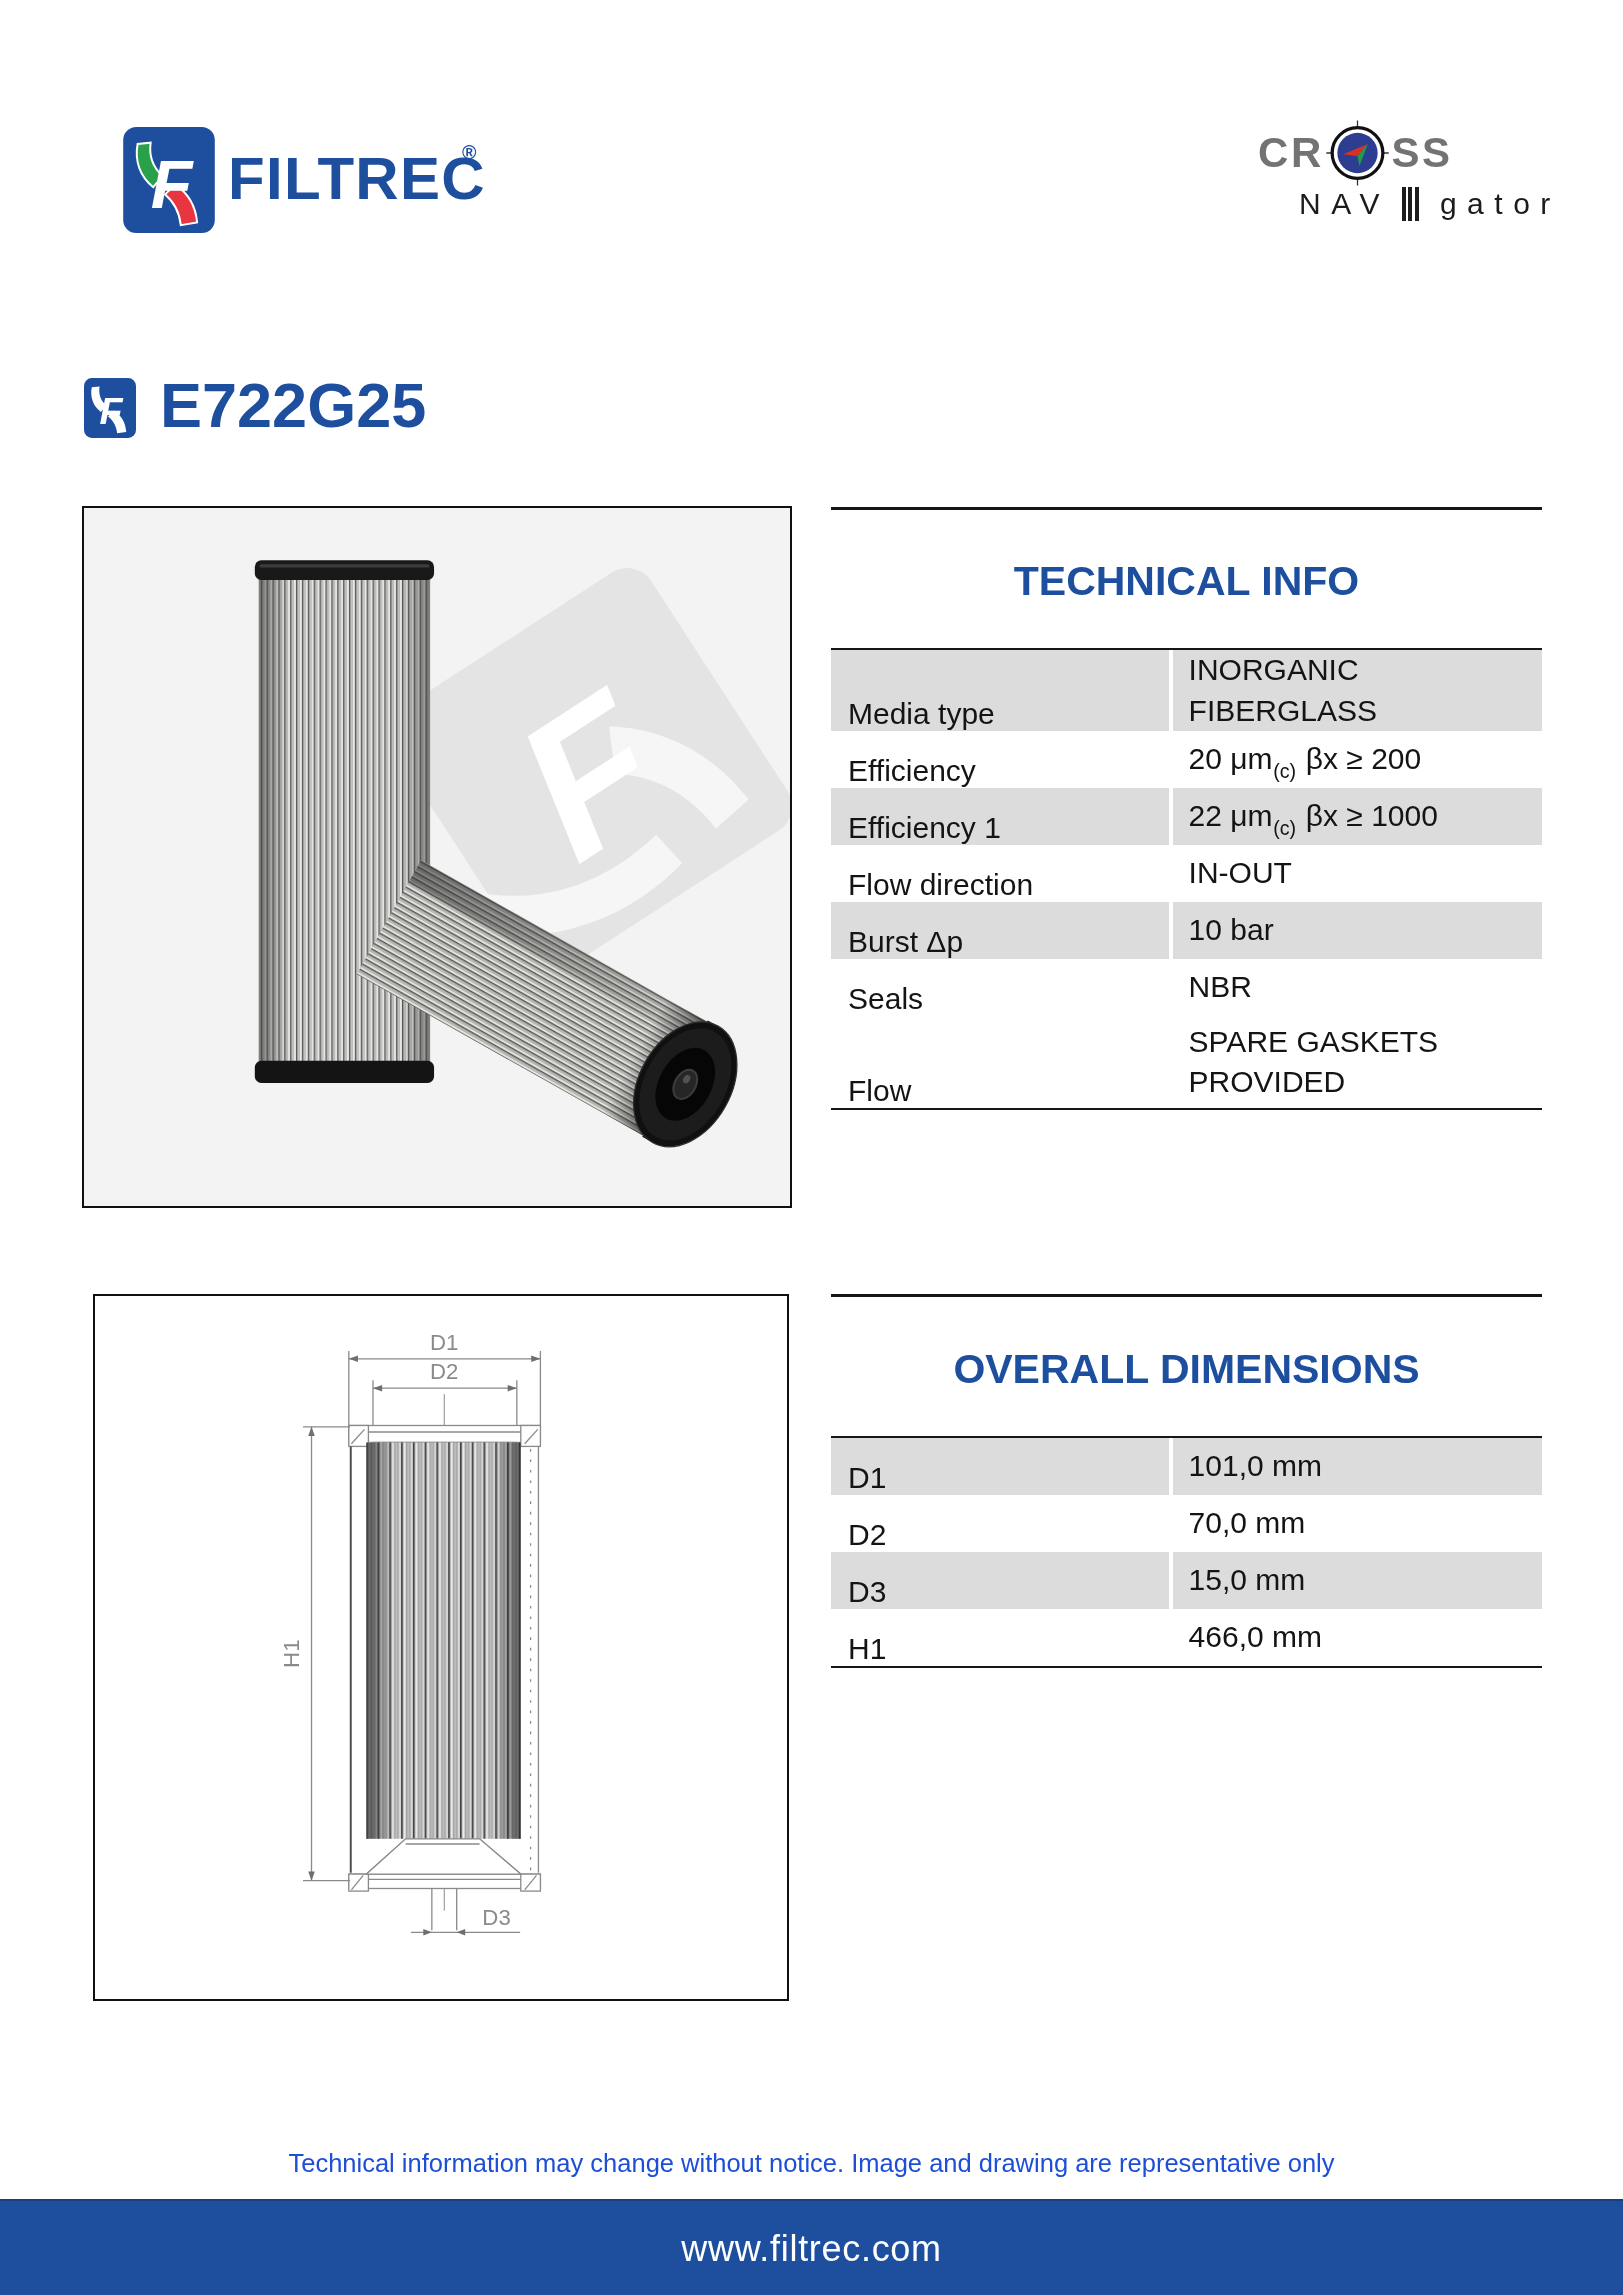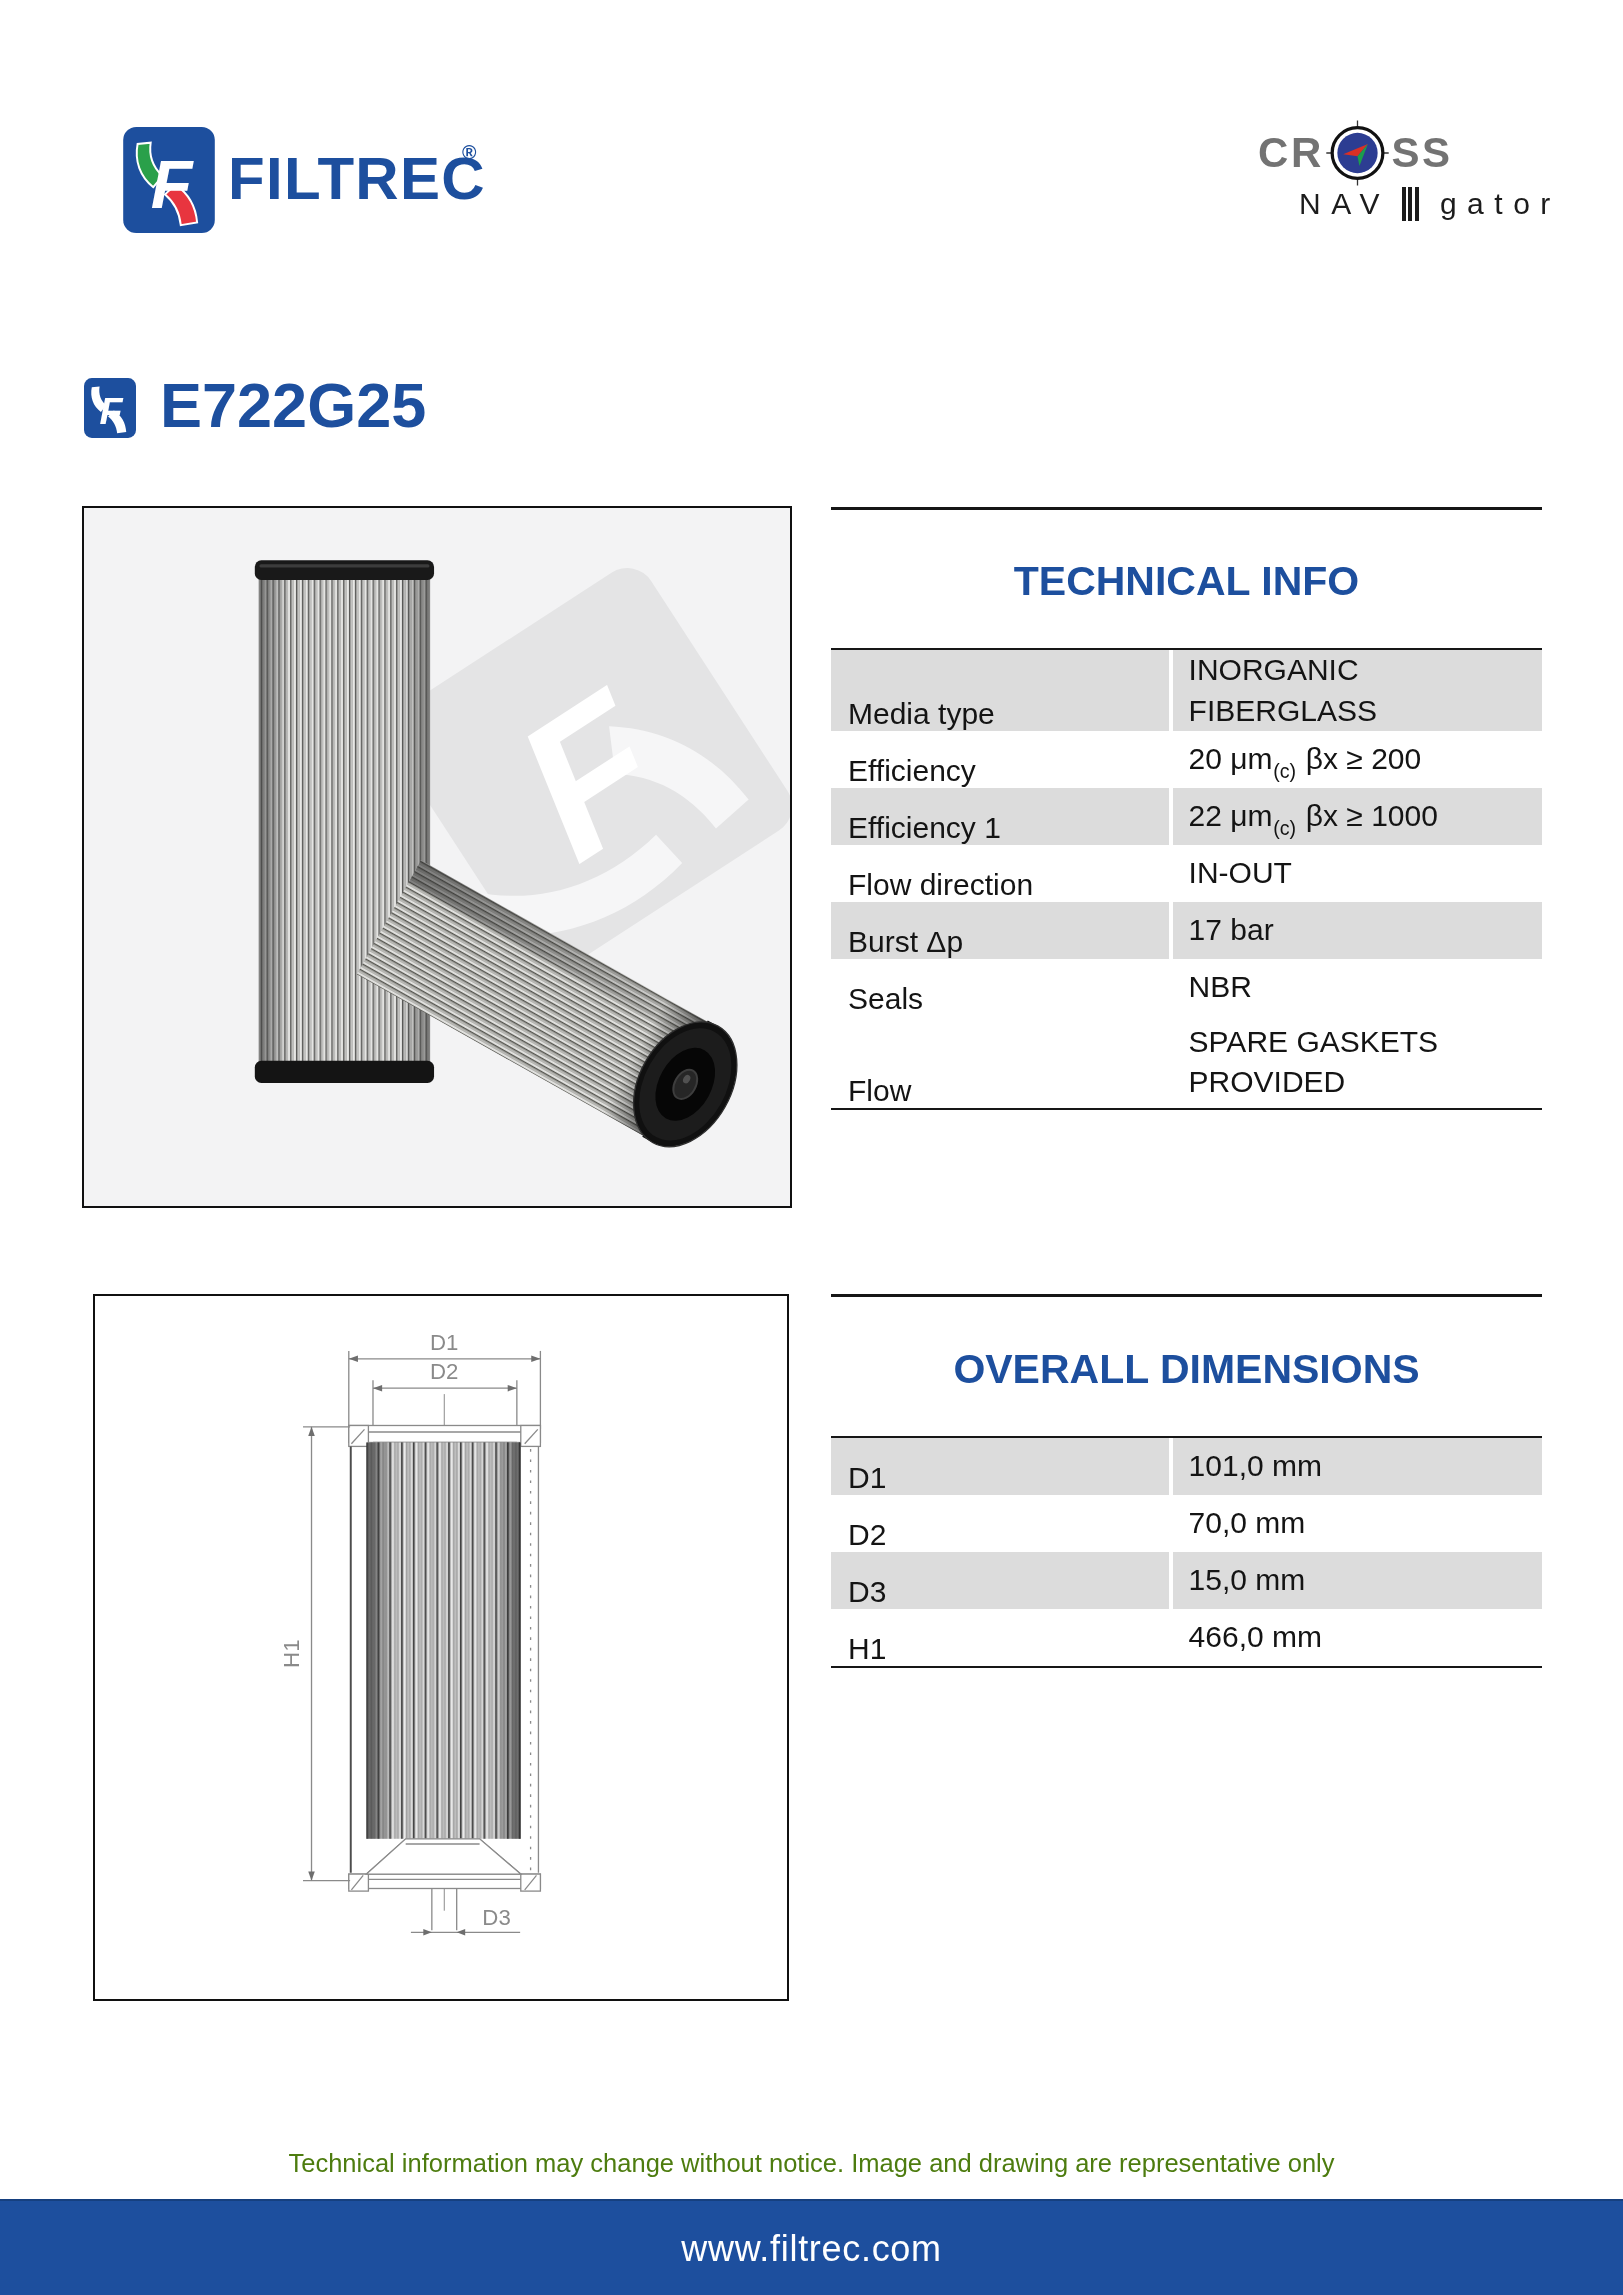--- a/index.html
+++ b/index.html
@@ -59,21 +59,21 @@
   .t-row.tall{min-height:92px;}
   .t-label{width:338px;display:flex;align-items:flex-end;padding-left:17px;box-sizing:border-box;}
   .t-gap{width:3.9px;background:#ffffff;}
   .t-value{flex:1;display:flex;align-items:center;padding-left:15.7px;box-sizing:border-box;line-height:1.35;}
   .t-row.shaded .t-label,.t-row.shaded .t-value{background:var(--row-gray);}
   .t-label span,.t-value span{font-size:30px;color:#141414;}
   .t-value .sub{font-size:19.6px;position:relative;top:9.2px;margin:0 1.3px 0 0.7px;}
   
   .footer-note{
     position:absolute;left:0;top:2149px;width:100%;
-    text-align:center;font-size:25.5px;color:#4d7c0f;
+    text-align:center;font-size:25.5px;color:#1d4ed8;
   }
   .footer-bar{
     position:absolute;left:0;top:2199px;width:100%;height:97px;
     background:var(--footer-bar);border-top:2px solid #16407f;box-sizing:border-box;
     display:flex;align-items:center;justify-content:center;
   }
   .footer-url{font-size:36px;color:#ffffff;letter-spacing:0.7px;}
   text{font-family:"Liberation Sans", sans-serif;}
 </style>
 </head>
@@ -228,21 +228,21 @@
         <div class="t-value">
           <span><span>IN-OUT</span></span>
         </div>
       </div>
       <div class="t-row shaded">
         <div class="t-label">
           <span>Burst Δp</span>
         </div>
         <div class="t-gap"></div>
         <div class="t-value">
-          <span><span>17 bar</span></span>
+          <span><span>10 bar</span></span>
         </div>
       </div>
       <div class="t-row">
         <div class="t-label">
           <span>Seals</span>
         </div>
         <div class="t-gap"></div>
         <div class="t-value">
           <span><span>NBR</span></span>
         </div>

